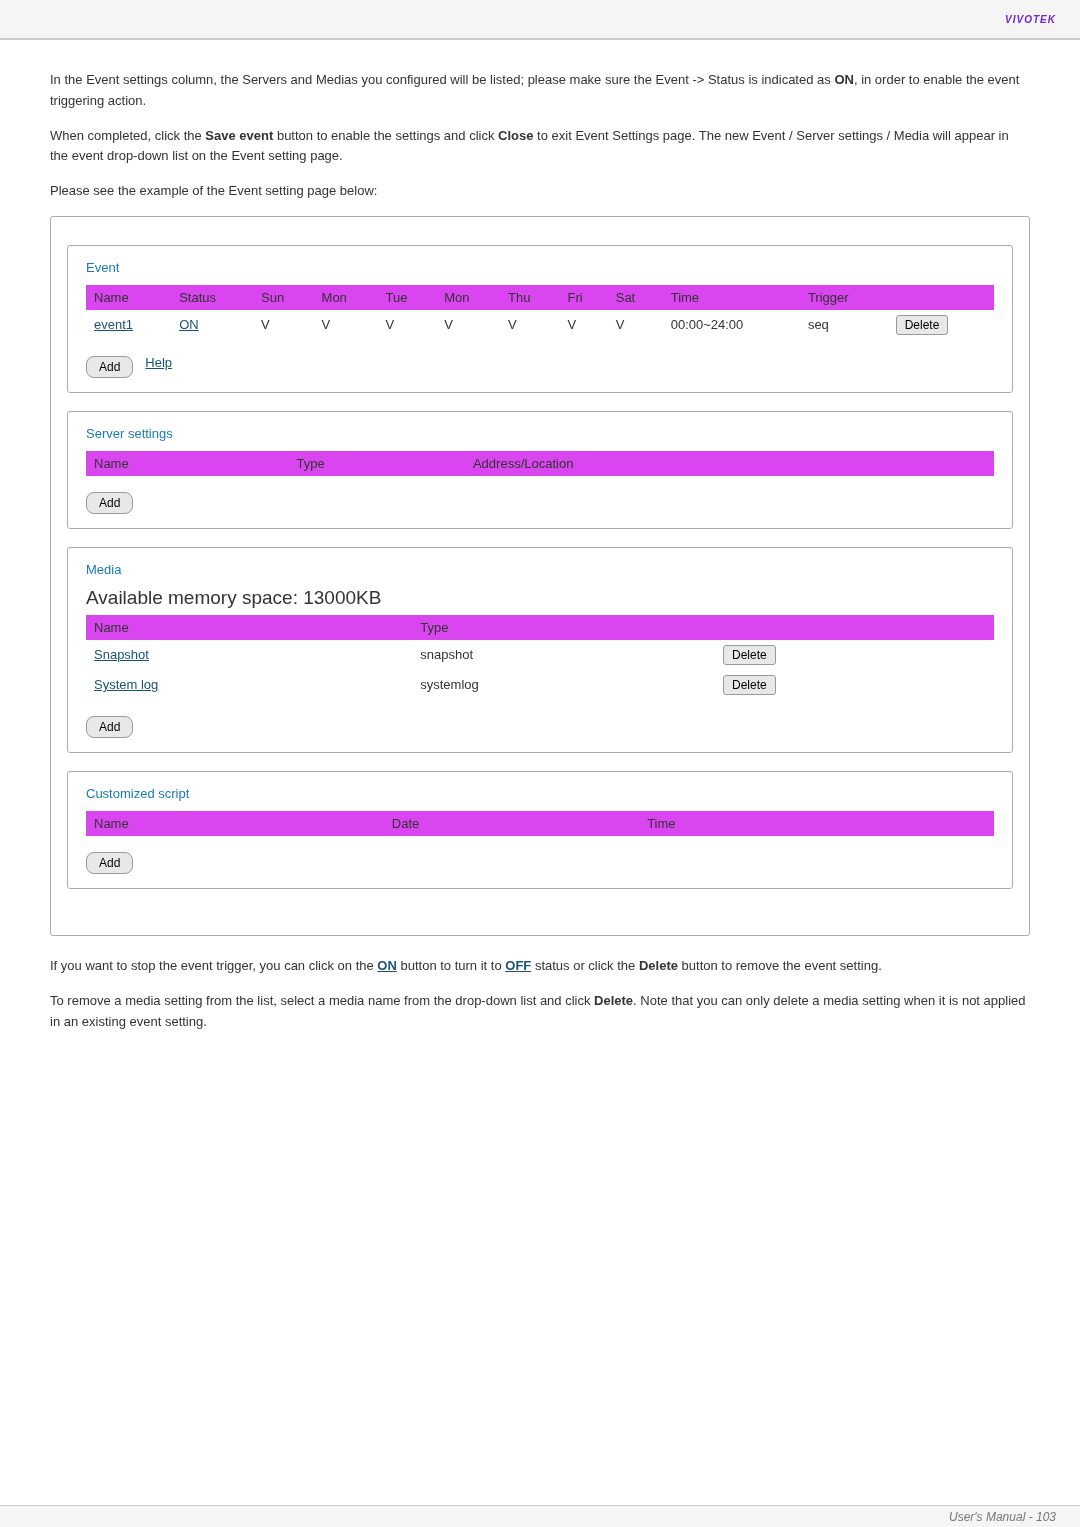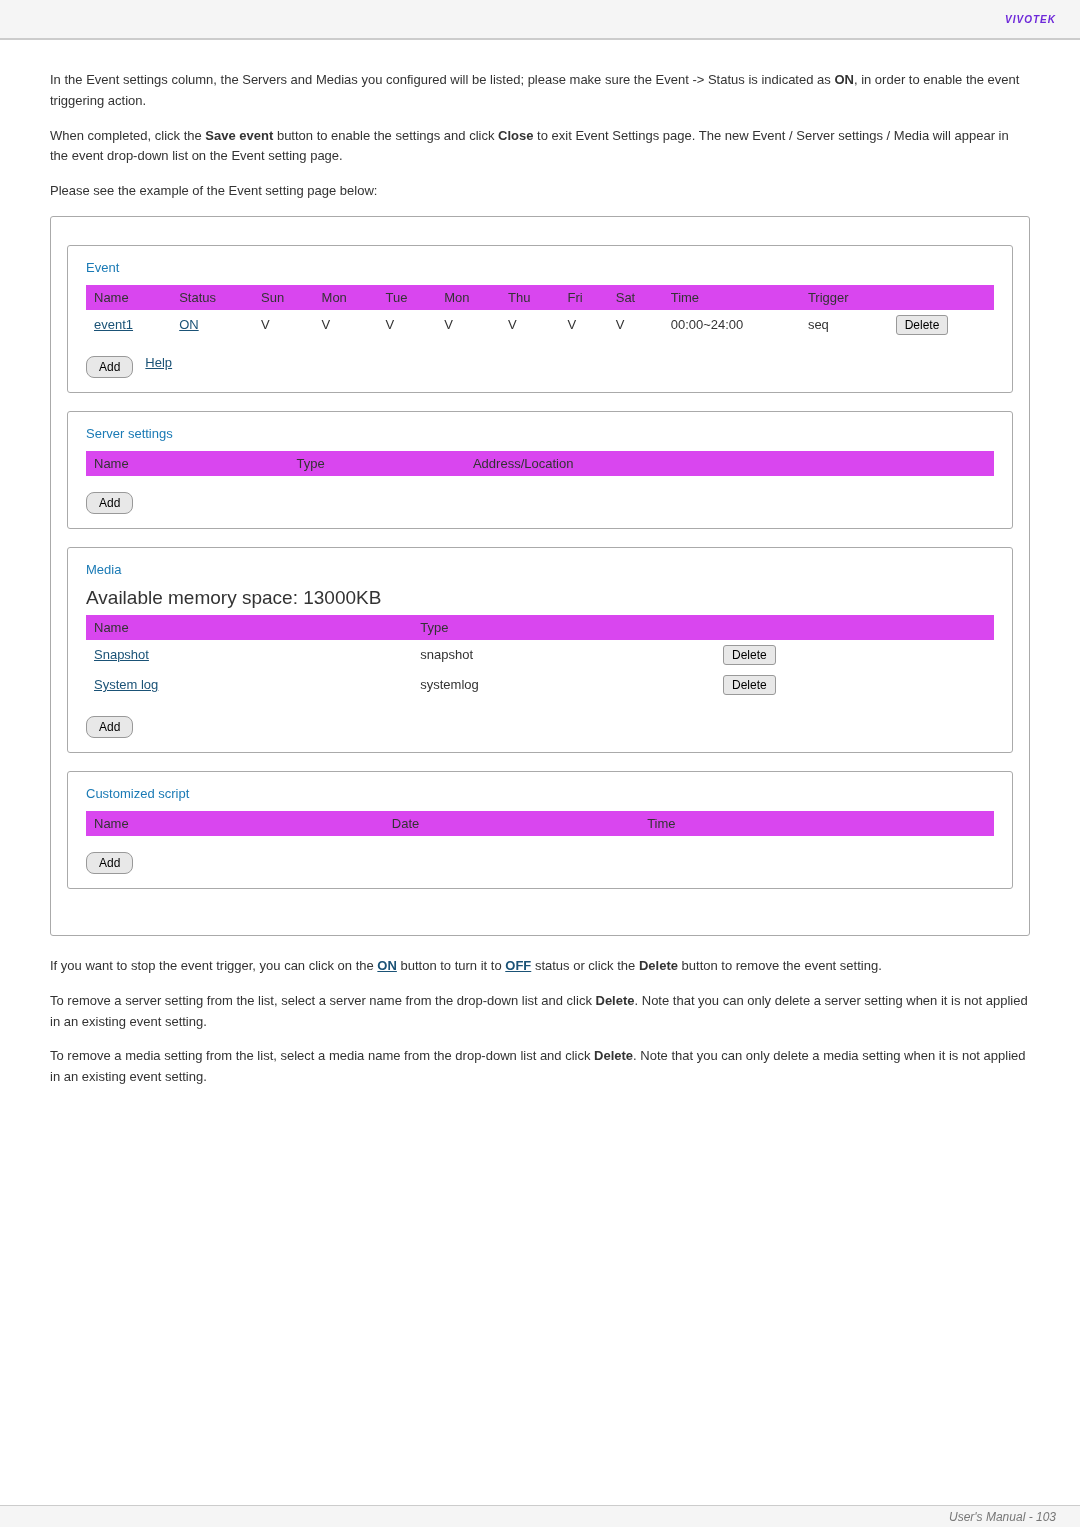--- a/index.html
+++ b/index.html
@@ -243,23 +243,20 @@
       </div>
     </div>
 
   </div>
 
 
   <p>
     <span>If you want to stop the event trigger, you can click on the </span><span class="link bold">ON</span><span> button to turn it to </span><span class="link bold">OFF</span><span> status or click the </span><span class="bold">Delete</span><span> button to remove the event setting.</span>
   </p>
 
-  <p>
-    <span>To remove a server setting from the list, select a server name from the drop-down list and click </span><span class="bold">Delete</span><span>. Note that you can only delete a server setting when it is not applied in an existing event setting.</span>
-  </p>
 
   <p>
     <span>To remove a media setting from the list, select a media name from the drop-down list and click </span><span class="bold">Delete</span><span>. Note that you can only delete a media setting when it is not applied in an existing event setting.</span>
   </p>
 
 </div>
 
 <div class="footer-bar">
   <span>User's Manual - 103</span>
 </div>

